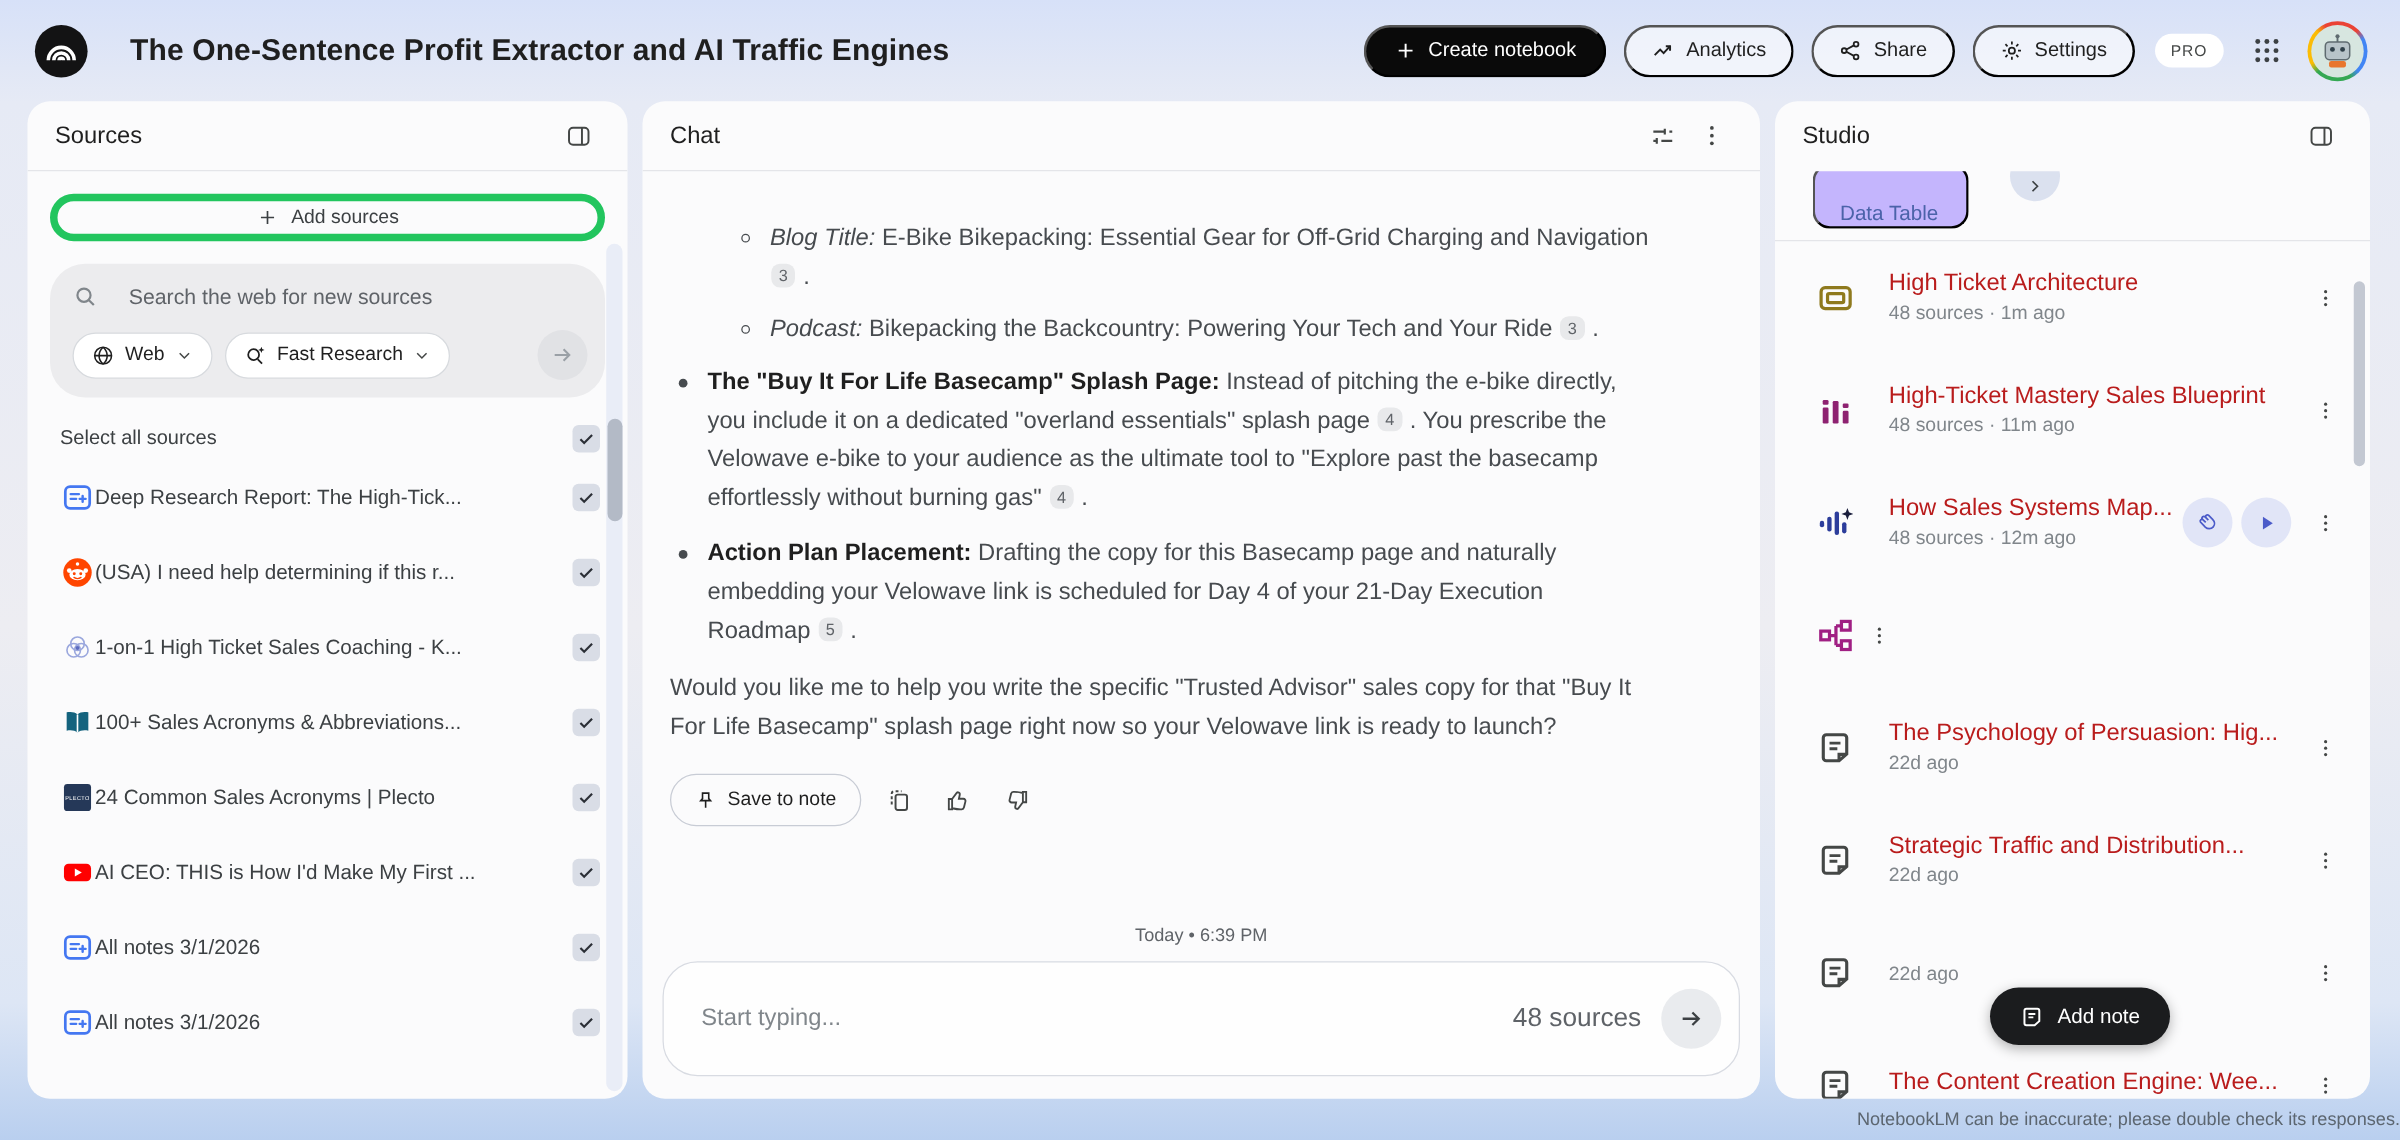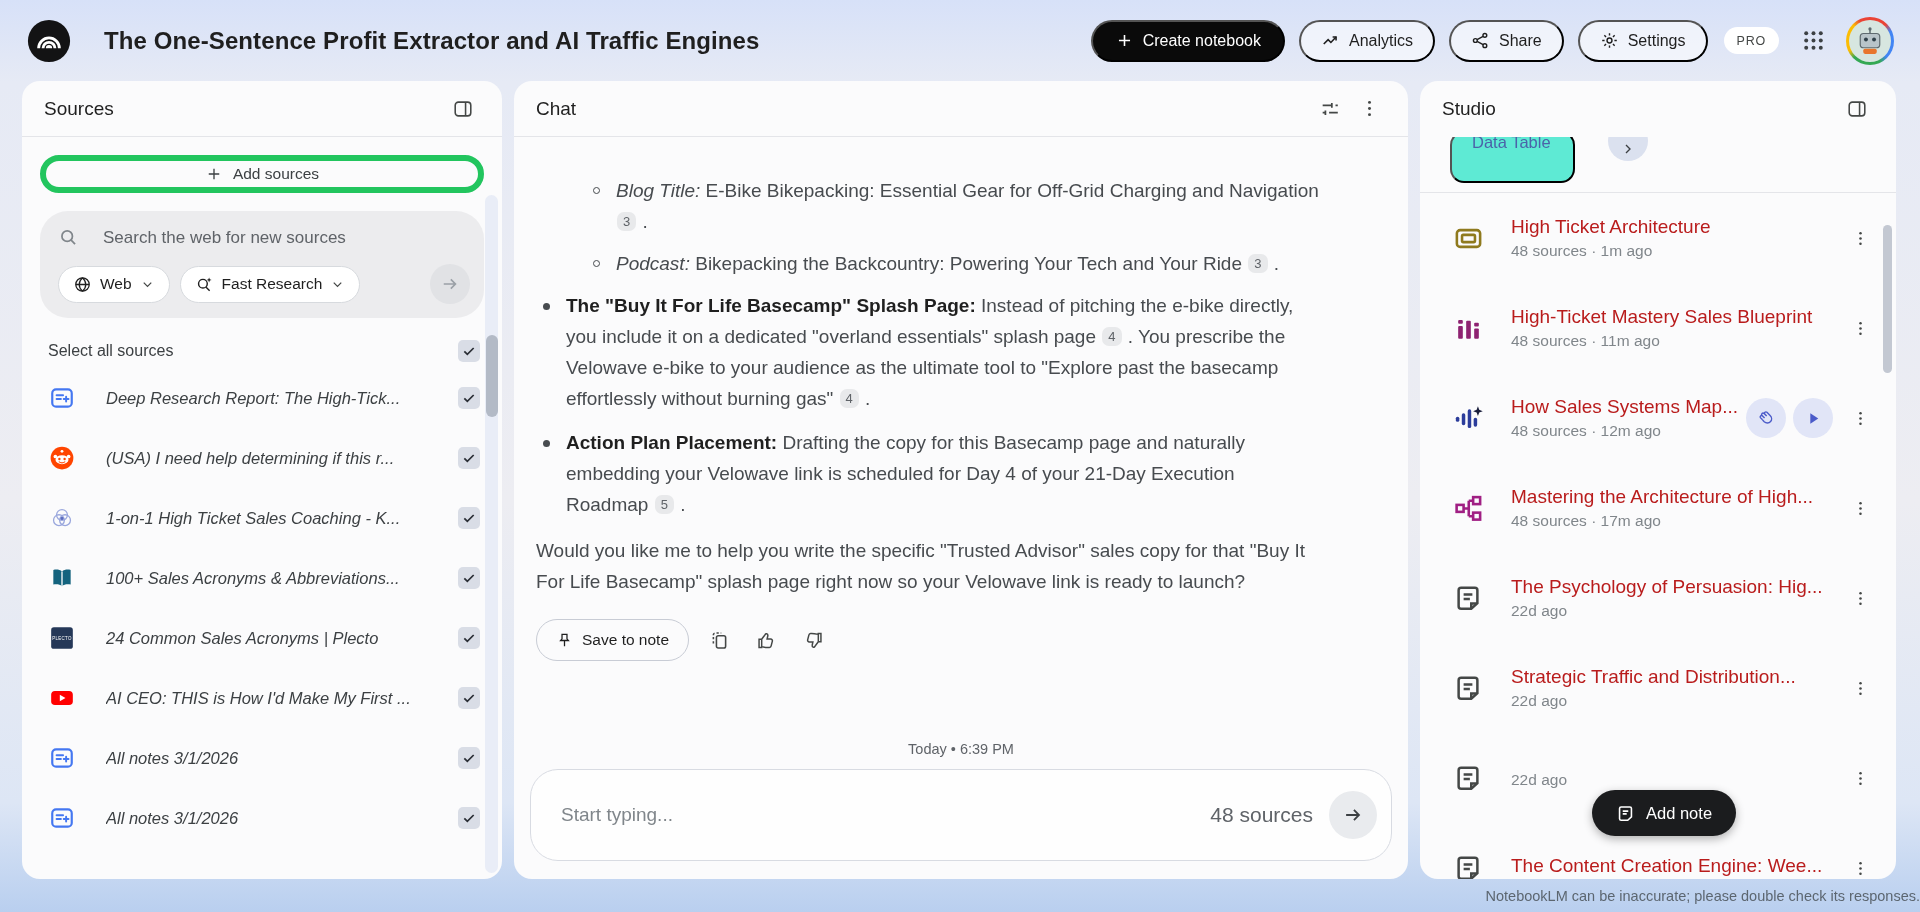--- a/index.html
+++ b/index.html
@@ -37,21 +37,21 @@
   .search-row input::placeholder { color:#5f6368; }
   .chip-row { display:flex; align-items:center; margin-top:16px; gap:10px; }
   .src-chip { display:inline-flex; align-items:center; gap:8px; height:37px; padding:0 14px; border:1px solid #d7dade; background:#fff; border-radius:19px; font-size:15.5px; color:#1f1f1f; cursor:pointer; }
   .go-circle { margin-left:auto; width:40px; height:40px; border-radius:50%; background:#e1e2e5; border:none; display:flex; align-items:center; justify-content:center; cursor:pointer; }
   .select-all-row { display:flex; align-items:center; margin:22px 4px 6px 8px; }
   .select-all-label { font-size:16px; color:#3c4043; }
   .checkbox { margin-left:auto; width:22px; height:22px; border-radius:5px; background:#d9dde6; display:flex; align-items:center; justify-content:center; cursor:pointer; flex:0 0 auto; }
   .source-list { }
   .source-row { display:flex; align-items:center; height:60px; padding:0 4px 0 8px; cursor:pointer; border-radius:12px; }
   .src-icon { width:27px; height:27px; display:flex; align-items:center; justify-content:center; flex:0 0 auto; }
-  .src-title { margin-left:31px; font-size:16.5px; color:#3c4043; white-space:nowrap; overflow:hidden; flex:1;font-style:italic; }
+  .src-title { margin-left:1px; font-size:16.5px; color:#3c4043; white-space:nowrap; overflow:hidden; flex:1; }
   .src-scroll-track { position:absolute; right:4px; top:58px; bottom:6px; width:13px; border-radius:7px; background:#e9edf7; }
   .src-scroll-thumb { position:absolute; right:4px; top:198px; width:12px; height:82px; border-radius:6px; background:#b3bac6; cursor:pointer; }
 
   
   .chat-panel { left:514px; width:894px; display:flex; flex-direction:column; }
   .chat-scroll { flex:1; padding:38px 86px 0 22px; overflow:hidden; position:relative; }
   .chat-block { position:relative; margin-bottom:11px; font-size:19px; line-height:31px; color:#474b4f; }
   .chat-block.sub { padding-left:80px; }
   .chat-block.sub .marker { position:absolute; left:57px; top:12px; width:7px; height:7px; border:1.7px solid #474b4f; border-radius:50%; }
   .chat-block.main { padding-left:30px; margin-bottom:13px; }
@@ -66,21 +66,21 @@
   .chat-timestamp { text-align:center; font-size:14.5px; color:#5f6368; margin:6px 0 12px; }
   .chat-inputbox { margin:0 16px 18px; height:92px; border:1.5px solid #d8dbe2; border-radius:28px; background:#fefefe; display:flex; align-items:center; padding:0 14px 0 30px; }
   .chat-inputbox input { flex:1; border:none; outline:none; background:none; font-size:19px; color:#be185d; font-family:inherit; }
   .chat-inputbox input::placeholder { color:#80868b; }
   .sources-count { font-size:21px; color:#5f6368; margin-right:16px; white-space:nowrap; }
   .send-circle { width:48px; height:48px; border-radius:50%; border:none; background:#e9ebee; display:flex; align-items:center; justify-content:center; cursor:pointer; }
 
   
   .studio-panel { left:1420px; width:476px; }
   .studio-chiprow { position:relative; height:56px; overflow:hidden; border-bottom:1px solid #e4e5e9; }
-  .studio-chip { position:absolute; left:30px; top:-6px; height:52px; display:inline-flex; align-items:flex-start; padding:0 22px 0 20px; border-radius:14px; background:#5eead4; color:#4b63a9; font-size:16.5px; font-weight:500; cursor:pointer; }
+  .studio-chip { position:absolute; left:30px; top:-6px; height:52px; display:inline-flex; align-items:flex-end; padding:0 22px 0 20px; border-radius:14px; background:#c4b5fd; color:#4b63a9; font-size:16.5px; font-weight:500; cursor:pointer; }
   .chip-scroll-circle { position:absolute; left:188px; top:-16px; width:40px; height:40px; border-radius:50%; background:#dbe1ef; border:none; display:flex; align-items:flex-end; justify-content:center; padding-bottom:4px; cursor:pointer; }
   .studio-list { position:relative; height:686px; overflow:hidden; }
   .studio-row { display:flex; align-items:center; height:90px; padding:0 18px 0 30px; cursor:pointer; }
   .studio-icon { width:36px; height:36px; display:flex; align-items:center; justify-content:center; flex:0 0 auto; }
   .studio-texts { margin-left:25px; flex:1; min-width:0; }
   .studio-item-title { font-size:19px; color:#b91c1c; font-weight:500; white-space:nowrap; overflow:hidden; }
   .studio-item-meta { font-size:15.5px; color:#80868b; margin-top:4px; white-space:nowrap; }
   .row-actions { display:flex; align-items:center; gap:7px; margin-right:10px; }
   .act-circle { width:40px; height:40px; border-radius:50%; background:#e1e5f7; border:none; display:flex; align-items:center; justify-content:center; cursor:pointer; }
   .kebab-btn { background:none; border:none; cursor:pointer; padding:8px; display:flex; }
@@ -562,24 +562,20 @@
 
       <div class="studio-row">
         <span class="studio-icon">
           <svg viewBox="0 0 24 24" width="31" height="31" fill="none" stroke="#a01f83" stroke-width="2">
             <rect x="2.8" y="9.2" width="5.4" height="5.4"></rect>
             <rect x="15.6" y="3.2" width="5.4" height="5.4"></rect>
             <rect x="15.6" y="15.2" width="5.4" height="5.4"></rect>
             <path d="M8.2 12h4M12.2 6h3.4M12.2 18h3.4M12.2 6v12"></path>
           </svg>
         </span>
-        <span class="studio-texts">
-          <span class="studio-item-title" style="display:block">Mastering the Architecture of High...</span>
-          <span class="studio-item-meta" style="display:block">48 sources · 17m ago</span>
-        </span>
 
         <button class="kebab-btn">
           <svg viewBox="0 0 24 24" width="19" height="19" fill="#444746">
             <circle cx="12" cy="5.5" r="1.6"></circle>
             <circle cx="12" cy="12" r="1.6"></circle>
             <circle cx="12" cy="18.5" r="1.6"></circle>
           </svg>
         </button>
       </div>
 

